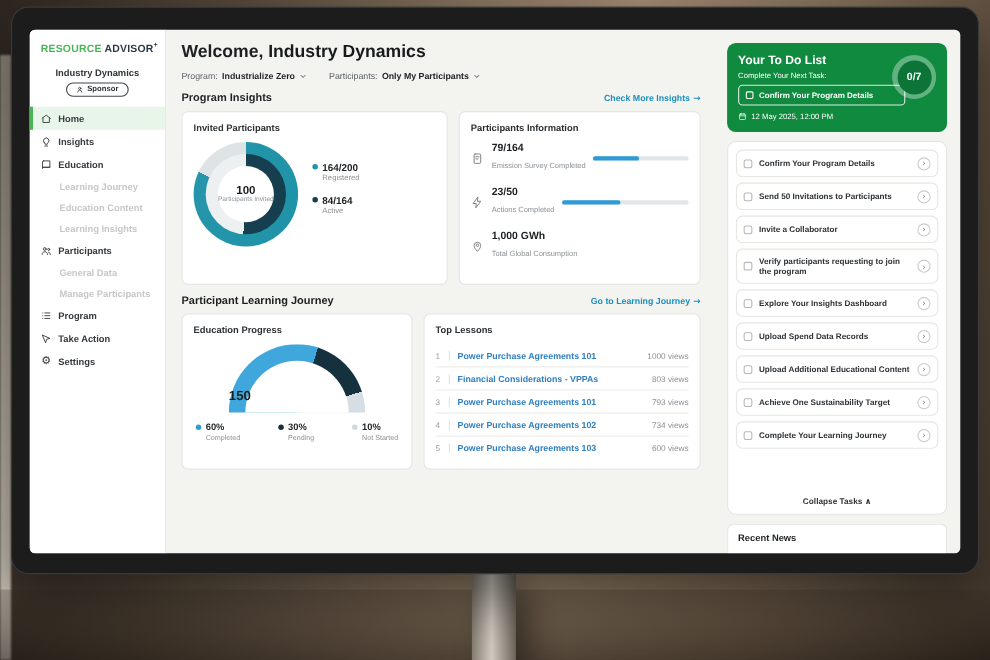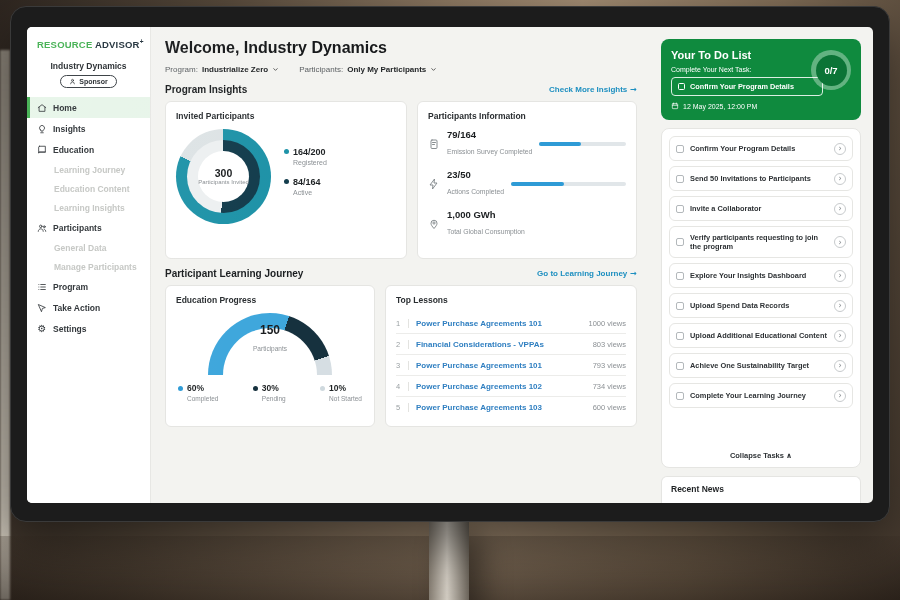--- a/index.html
+++ b/index.html
@@ -75,21 +75,21 @@
   .stat-txt span { font-size:6.8px; color:#8b9094; white-space:nowrap; }
   .bar { flex:1; min-width:36px; height:4px; border-radius:2px; background:#e1e6e9; }
   .bar i { display:block; height:100%; width:var(--w,50%); border-radius:2px; background:var(--blue,#2e9bd6); }
 
   .card-edu { width:210px; flex:none; }
   .gauge { position:relative; width:124px; height:62px; margin:4px auto 0; overflow:hidden; }
   .gauge::before { content:""; position:absolute; top:0; left:0; width:124px; height:124px; border-radius:50%;
     background:conic-gradient(from 270deg, var(--gblue,#3fa7dc) 0 calc(var(--c,60%)/2),
       var(--deep,#16313e) 0 calc((var(--c,60%) + var(--p,30%))/2), #d6dee3 0 50%, transparent 0); }
   .gauge::after { content:""; position:absolute; top:15px; left:15px; width:94px; height:94px; border-radius:50%; background:#fff; }
-  .gauge-center { position:absolute; top:10px; left:0; width:100%; text-align:center; z-index:1; }
+  .gauge-center { position:absolute; top:40px; left:0; width:100%; z-index:1; }
   .gauge-center b { font-size:12px; color:#1b1e20; display:block; }
   .gauge-center span { font-size:6.5px; color:#8b9094; }
   .gauge-leg { display:flex; justify-content:space-between; margin-top:8px; padding:0 2px; }
   .gauge-leg .leg-item { margin:0; }
   .gauge-leg .leg-line { font-size:8.5px; }
   .gauge-leg .leg-lab { font-size:6.5px; }
 
   .card-lessons { flex:1; min-width:0; }
   .lesson { display:flex; align-items:center; gap:7px; padding:5.5px 0; border-bottom:1px solid #ececea; }
   .lesson:last-child { border-bottom:none; }
@@ -231,21 +231,21 @@
             <span class="arrowg">→</span>
           </span>
         </div>
 
         <div class="cards">
           <div class="card card-invited">
             <h3>Invited Participants</h3>
             <div class="inv-body">
               <div class="donut" style="--outer: 82%; --inner: 51%;">
                 <div class="donut-center">
-                  <b>300</b>
+                  <b>100</b>
                   <span>Participants Invited</span>
                 </div>
               </div>
               <div>
                 <div class="leg-item">
                   <div class="leg-line">
                       <span class="dot c-teal"></span>
                       <span>164/200</span>
                     </div>
                   <div class="leg-lab">Registered</div>

